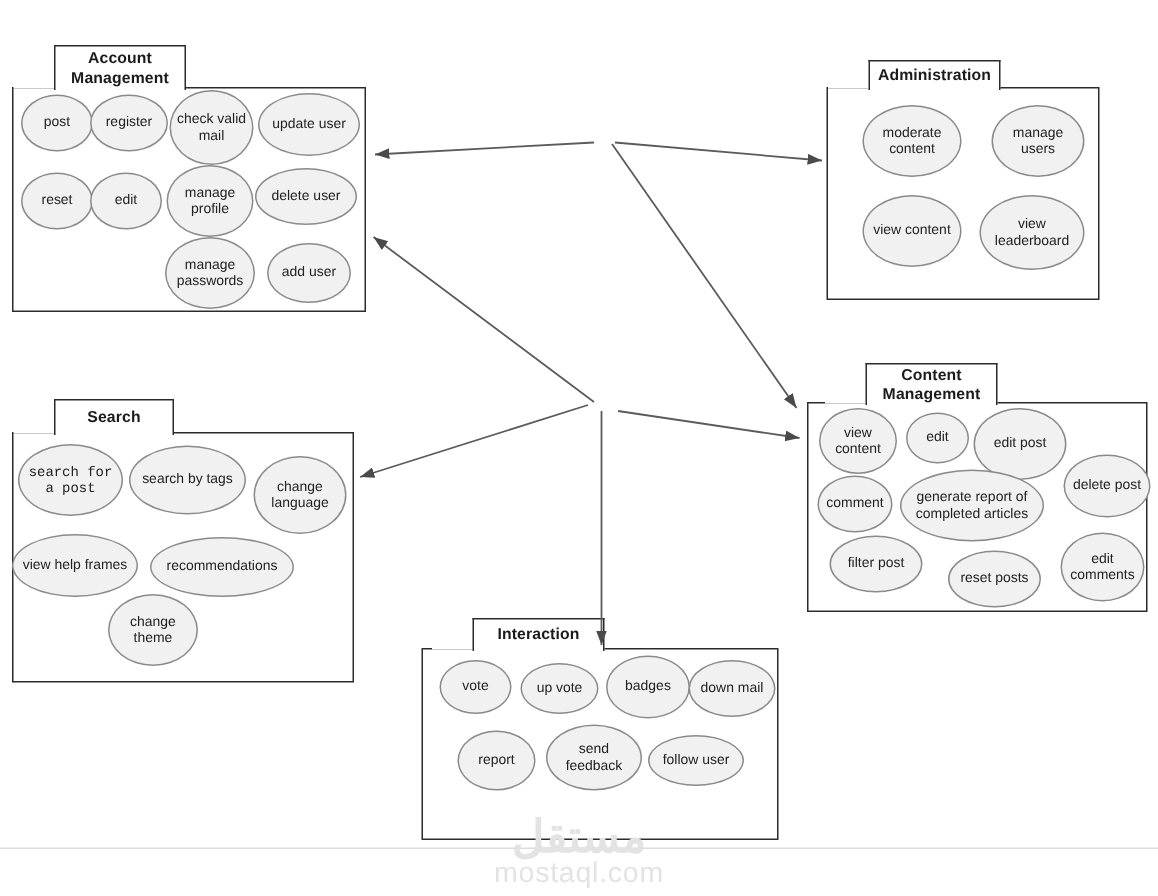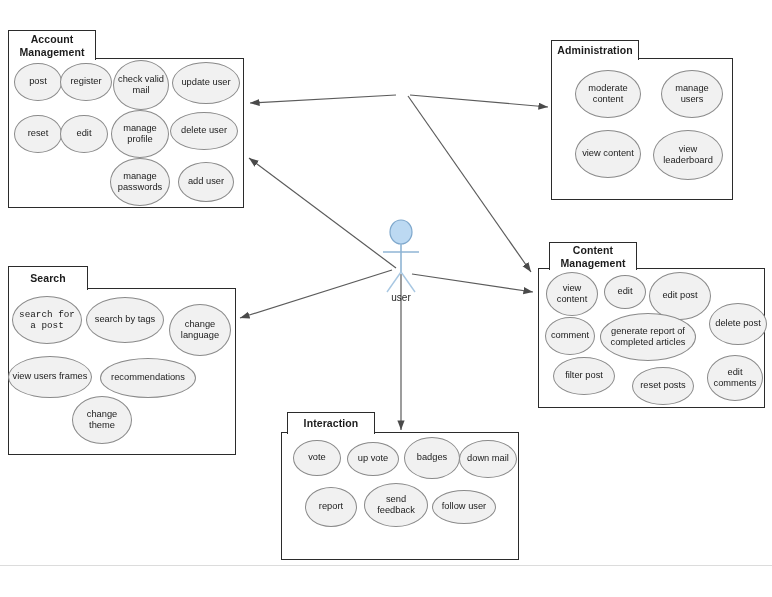--- a/index.html
+++ b/index.html
@@ -24,20 +24,21 @@
     display: flex;
     align-items: center;
     justify-content: center;
     text-align: center;
     font-size: 10.5px;
     font-weight: bold;
     color: #1b1b1b;
     line-height: 1.18;
     letter-spacing: .1px;
     z-index: 3;
+    margin-left: 28px;
   }
   .pkg-body {
     position: absolute;
     box-sizing: border-box;
     border: 1.4px solid #2b2b2b;
     background: #ffffff;
     z-index: 1;
   }
   
   .pkg-seam {
@@ -157,42 +158,34 @@
       <div class="uc" style="left: 600px; top: 313px; width: 96px; height: 48px;">generate report of completed articles</div>
       <div class="uc" style="left: 553px; top: 357px; width: 62px; height: 38px;">filter post</div>
       <div class="uc" style="left: 632px; top: 367px; width: 62px; height: 38px;">reset posts</div>
       <div class="uc" style="left: 707px; top: 355px; width: 56px; height: 46px;">edit comments</div>
       <div class="pkg-tab" style="left: 8px; top: 266px; width: 80px; height: 24px;">Search</div>
       <div class="pkg-body" style="left: 8px; top: 288px; width: 228px; height: 167px;"></div>
       <div class="pkg-seam" style="left: 9.4px; top: 287.3px; width: 77.2px;"></div>
       <div class="uc" style="left: 12px; top: 296px; width: 70px; height: 48px; font-family: Liberation Mono, monospace;">search for a post</div>
       <div class="uc" style="left: 86px; top: 297px; width: 78px; height: 46px;">search by tags</div>
       <div class="uc" style="left: 169px; top: 304px; width: 62px; height: 52px;">change language</div>
-      <div class="uc" style="left: 8px; top: 356px; width: 84px; height: 42px;">view users frames</div>
+      <div class="uc" style="left: 8px; top: 356px; width: 84px; height: 42px;">view help frames</div>
       <div class="uc" style="left: 100px; top: 358px; width: 96px; height: 40px;">recommendations</div>
       <div class="uc" style="left: 72px; top: 396px; width: 60px; height: 48px;">change theme</div>
       <div class="pkg-tab" style="left: 287px; top: 412px; width: 88px; height: 22px;">Interaction</div>
       <div class="pkg-body" style="left: 281px; top: 432px; width: 238px; height: 128px;"></div>
       <div class="pkg-seam" style="left: 288.4px; top: 431.3px; width: 85.2px;"></div>
       <div class="uc" style="left: 293px; top: 440px; width: 48px; height: 36px;">vote</div>
       <div class="uc" style="left: 347px; top: 442px; width: 52px; height: 34px;">up vote</div>
       <div class="uc" style="left: 404px; top: 437px; width: 56px; height: 42px;">badges</div>
       <div class="uc" style="left: 459px; top: 440px; width: 58px; height: 38px;">down mail</div>
       <div class="uc" style="left: 305px; top: 487px; width: 52px; height: 40px;">report</div>
       <div class="uc" style="left: 364px; top: 483px; width: 64px; height: 44px;">send feedback</div>
       <div class="uc" style="left: 432px; top: 490px; width: 64px; height: 34px;">follow user</div>
     </div>
 
 
-  <div class="actor" style="left:371px; top:220px; width:60px; height:90px;">
-    <svg width="60" height="80" viewBox="0 0 60 80">
-      <ellipse cx="30" cy="12" rx="11" ry="12" fill="#bcd9f2" stroke="#7fa8cc" stroke-width="1.2"></ellipse>
-      <line x1="30" y1="24" x2="30" y2="52" stroke="#8fb4d4" stroke-width="1.6"></line>
-      <line x1="12" y1="32" x2="48" y2="32" stroke="#8fb4d4" stroke-width="1.6"></line>
-      <line x1="30" y1="52" x2="16" y2="72" stroke="#a8c7e2" stroke-width="1.4"></line>
-      <line x1="30" y1="52" x2="44" y2="72" stroke="#a8c7e2" stroke-width="1.4"></line>
-    </svg>
-    <span class="actor-label" style="top:72px;">user</span>
-  </div>
 
   <div class="wm-rule"></div>
+  <div class="wm wm-ar">مستقل</div>
+  <div class="wm wm-en">mostaql.com</div>
 
 </div>
 
 </body></html>

